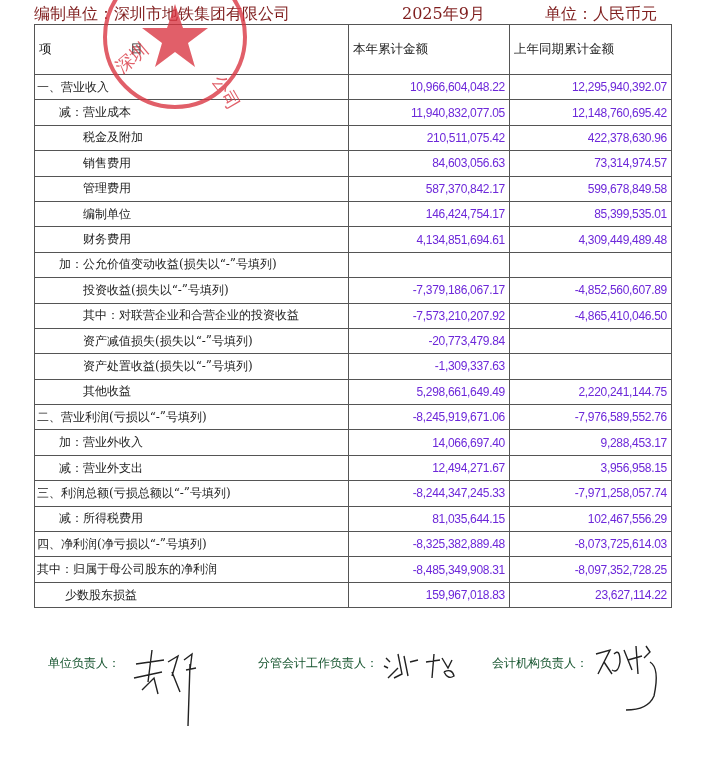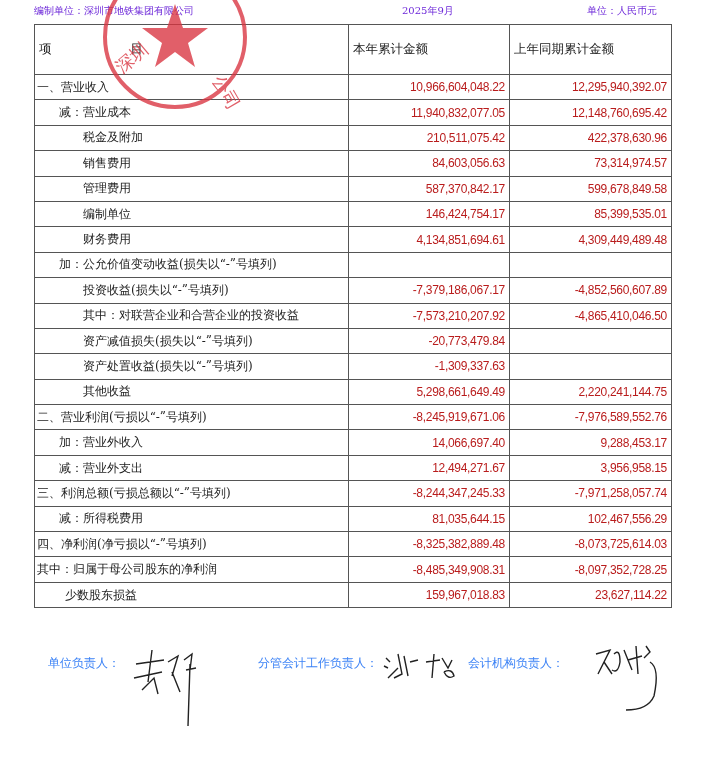--- a/index.html
+++ b/index.html
@@ -1,56 +1,56 @@
 <!DOCTYPE html>
 <html><head>
 <meta charset="utf-8">
 <style>
   html, body { margin: 0; padding: 0; background: #ffffff; }
   body {
     width: 713px; height: 760px; position: relative; overflow: hidden;
     font-family: "DejaVu Serif", "Liberation Serif", serif;
     color: #222;
   }
-  .hdr { position: absolute; top: 4px; font-size: 10px; color: #6d28d9; }
+  .hdr { position: absolute; top: 4px; font-size: 16px; color: #7f1d1d; }
   .hdr-left { left: 34px; }
   .hdr-mid { left: 402px; }
   .hdr-right { right: 56px; margin-left: 44px; }
 
   table.stmt {
     position: absolute; left: 34px; top: 24px;
     width: 637px; border-collapse: collapse; table-layout: fixed;
   }
   table.stmt td, table.stmt th {
     border: 1px solid #555; height: 24.4px; padding: 0 4px;
     font-size: 12px; white-space: nowrap; overflow: hidden;
   }
   table.stmt th {
     height: 49px; font-weight: normal; text-align: left; font-size: 12.5px;
   }
   col.c1 { width: 314px; } col.c2 { width: 161px; } col.c3 { width: 162px; }
   .num {
     text-align: right;
     font-family: "Liberation Sans", "DejaVu Sans", sans-serif;
-    font-size: 12px; letter-spacing: -0.3px; color: #b91c1c;
+    font-size: 12px; letter-spacing: -0.3px; color: #6d28d9;
   }
   .lbl { text-align: left; margin-left: 39px; }
   .ind0 { padding-left: 2px !important; }
   .ind1 { padding-left: 24px !important; }
   .ind2 { padding-left: 48px !important; }
   .ind-x { padding-left: 30px !important; }
   .item-head { letter-spacing: 18px; }
 
   .stamp {
     position: absolute; left: 100px; top: -38px; width: 150px; height: 150px;
     pointer-events: none; opacity: 0.78;
   }
 
-  .sig-row { position: absolute; top: 655px; font-size: 12px; color: #3b82f6; }
-  .sig1 { left: 48px; } .sig2 { left: 258px; } .sig3 { left: 468px; }
+  .sig-row { position: absolute; top: 655px; font-size: 12px; color: #14532d; }
+  .sig1 { left: 48px; } .sig2 { left: 258px; } .sig3 { left: 492px; }
   .sig-svg { position: absolute; pointer-events: none; }
 </style>
 </head>
 <body>
 
 <div class="hdr hdr-left">编制单位：深圳市地铁集团有限公司</div>
 <div class="hdr hdr-mid">2025年9月</div>
 <div class="hdr hdr-right">单位：人民币元</div>
 
 <table class="stmt">

